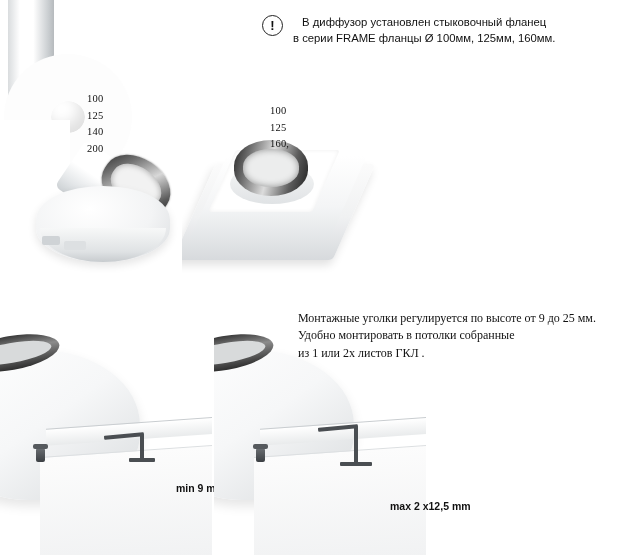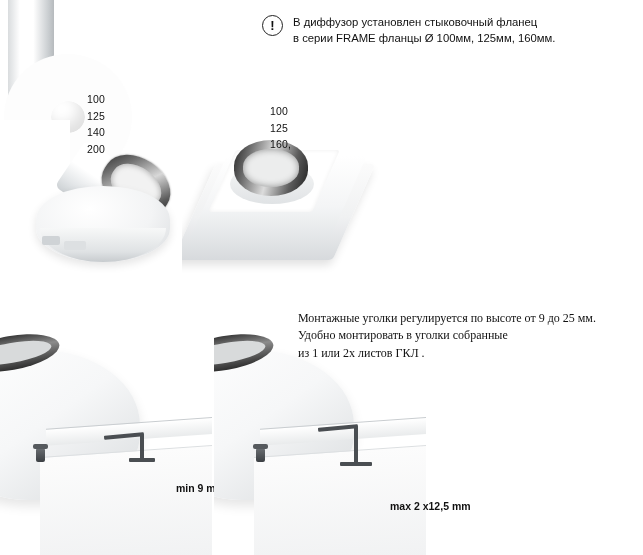--- a/index.html
+++ b/index.html
@@ -44,20 +44,21 @@
   .excl-icon span {
     font-size: 13px;
     line-height: 1;
     font-weight: bold;
     color: #111;
   }
   .note-lines {
     font-size: 11.3px;
     line-height: 1.42;
     color: #111;
+    text-align: center;
   }
   .note-lines div { white-space: nowrap; }
 
   
   .note-mid {
     position: absolute;
     left: 298px;
     top: 310px;
     width: 330px;
     font-size: 12px;
@@ -67,20 +68,21 @@
   }
   .note-mid div { white-space: nowrap; }
 
   
   .size-list {
     position: absolute;
     font-size: 10.5px;
     line-height: 16.5px;
     color: #111;
     letter-spacing: .2px;
+    font-family: Liberation Serif, serif;
   }
   .size-list.elbow { left: 87px; top: 91px; }
   .size-list.square { left: 270px; top: 103px; }
 
   
   .dim-caption {
     position: absolute;
     font-size: 10.5px;
     font-weight: bold;
     color: #111;
@@ -330,21 +332,21 @@
       <span>!</span>
     </div>
     <div class="note-lines">
       <div>В диффузор установлен  стыковочный фланец</div>
       <div>в серии FRAME фланцы Ø 100мм, 125мм, 160мм.</div>
     </div>
   </div>
 
   <div class="note-mid">
     <div>Монтажные уголки регулируется по высоте от 9 до 25 мм.</div>
-    <div>Удобно монтировать в уголки собранные</div>
+    <div>Удобно монтировать в потолки собранные</div>
     <div>из 1 или 2х листов ГКЛ .</div>
   </div>
 
   <div class="panel panel-left">
     <div class="p-dome"></div>
     <div class="p-ring"></div>
     <div class="p-ceiling"></div>
     <div class="p-slab"></div>
     <div class="p-bracket br-post" style="left:140px; top:104px;"></div>
     <div class="p-bracket br-foot" style="left:129px; top:128px;"></div>

